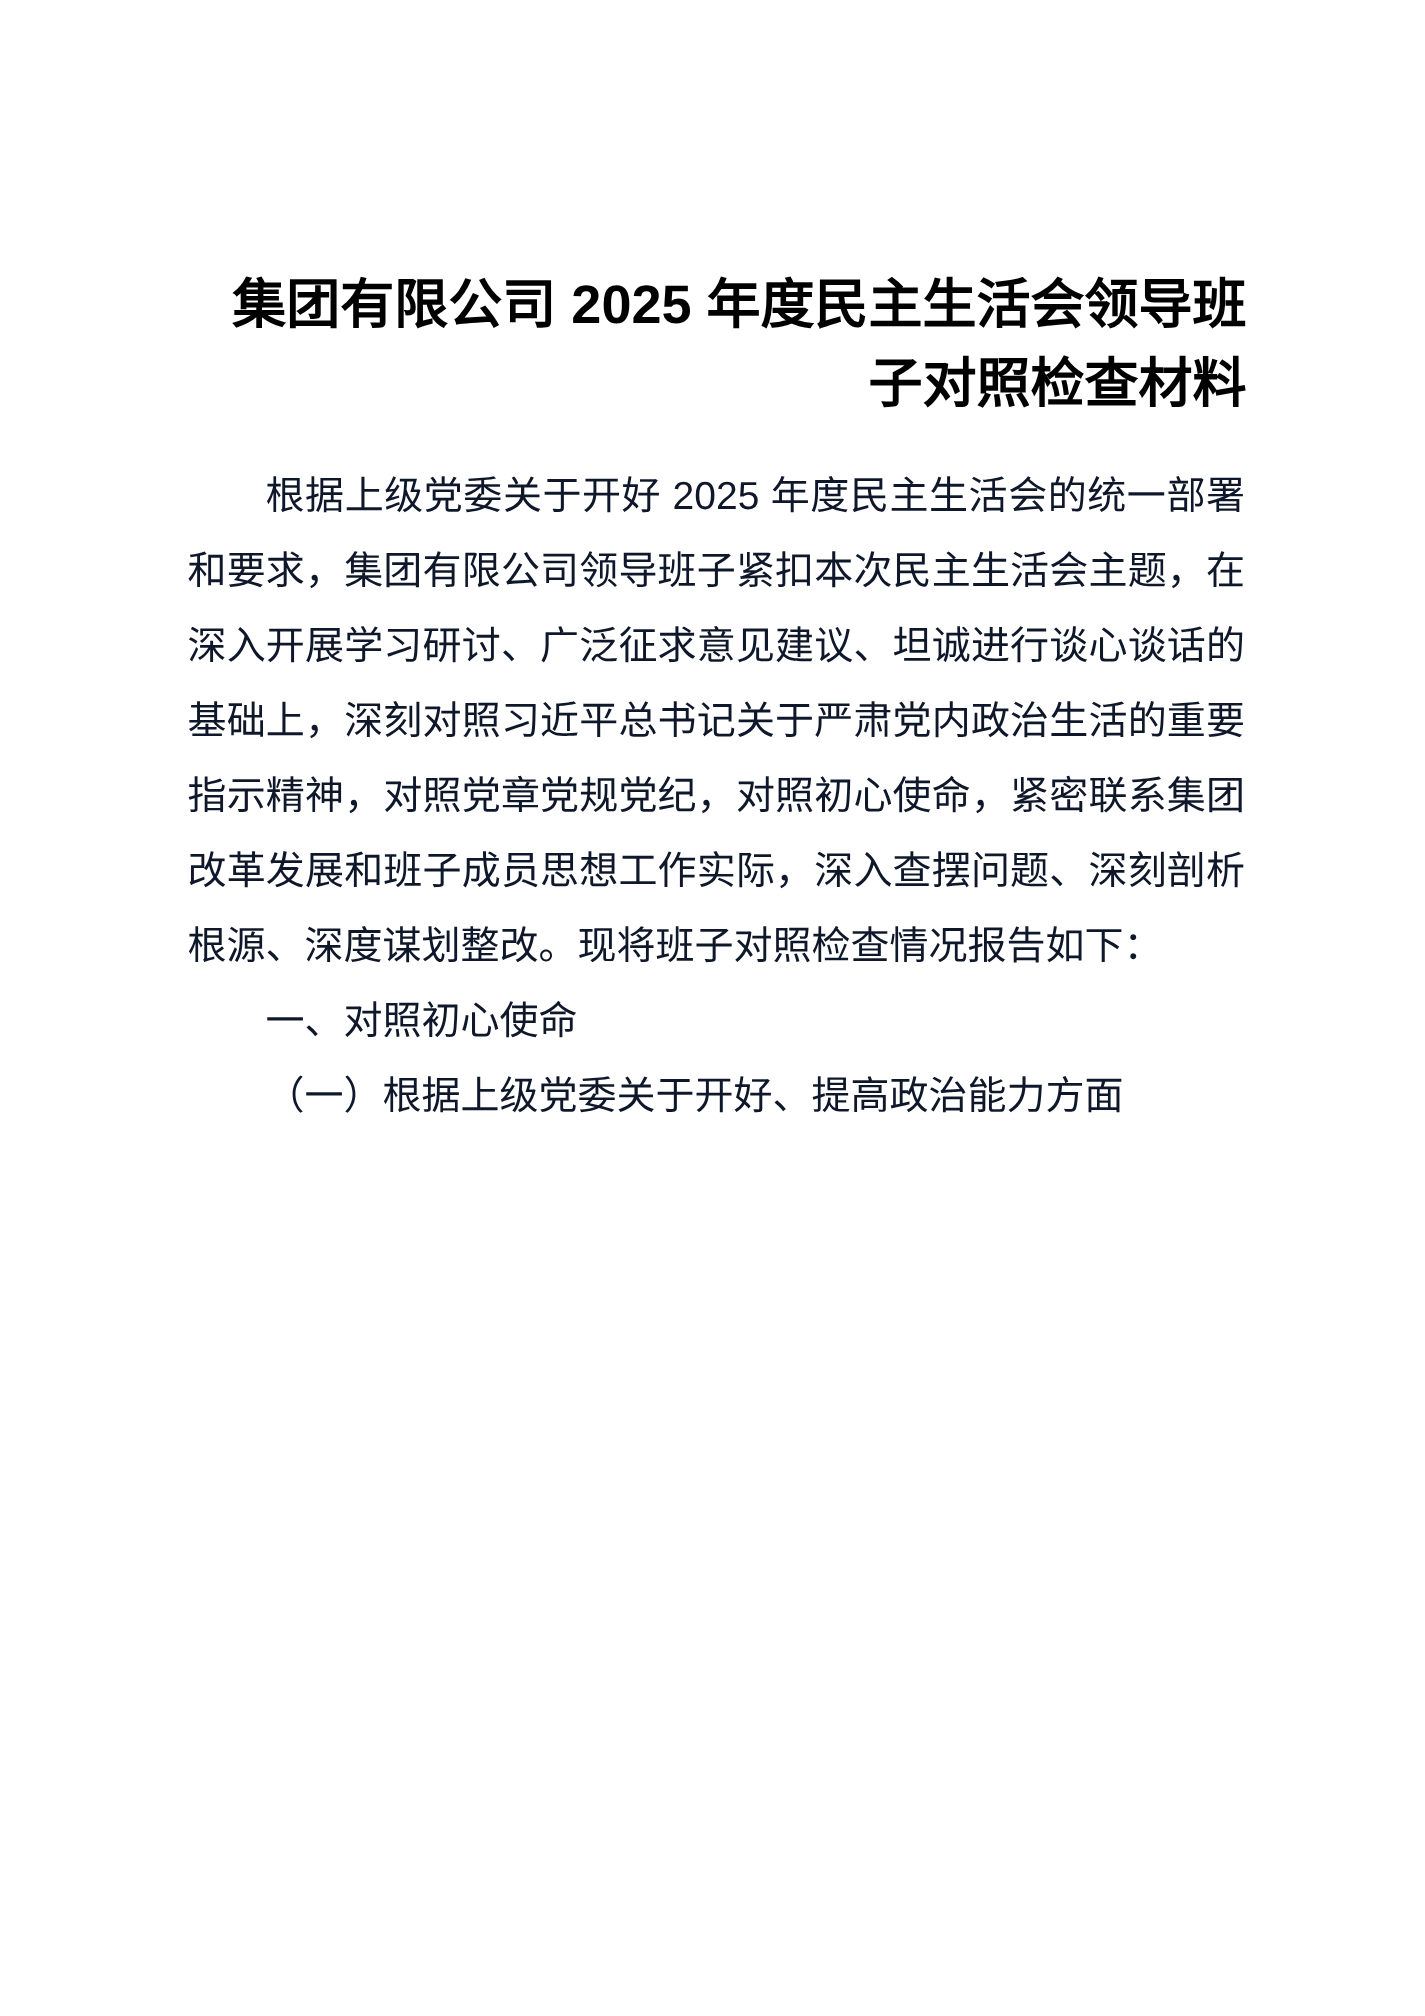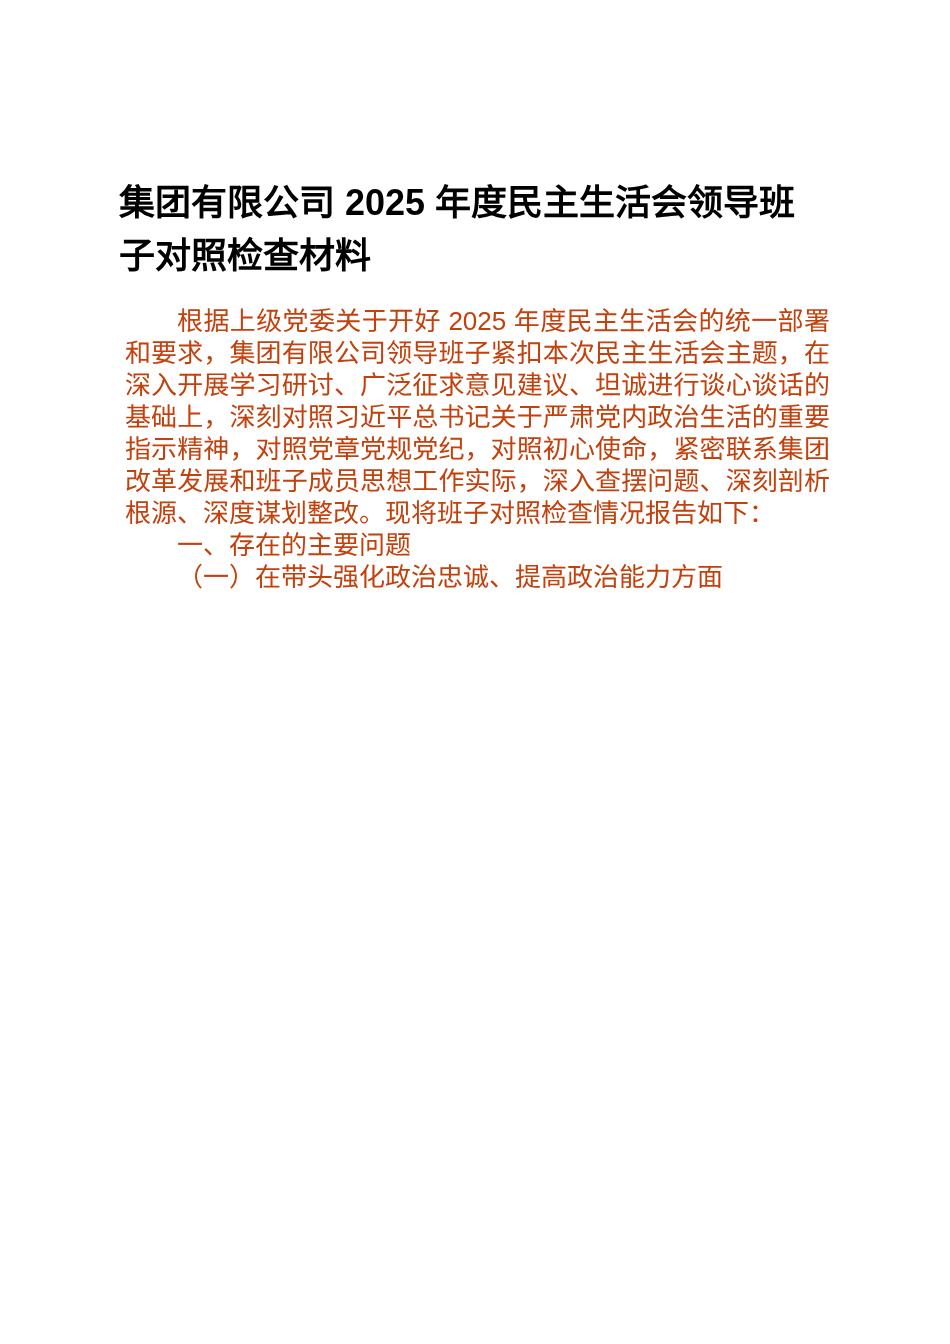--- a/index.html
+++ b/index.html
@@ -13,57 +13,57 @@
     height: 1344px;
     background: #ffffff;
     overflow: hidden;
     font-family: "Liberation Sans", sans-serif;
     color: #000000;
     -webkit-font-smoothing: antialiased;
   }
   .doc-title {
     width: 712px;
     margin: 176px auto 0 auto;
-    text-align: left;
+    text-align: right;
     font-size: 36px;
     line-height: 53px;
     font-weight: 600;
     letter-spacing: 0;
     color: #000000;
   }
   .doc-content {
     width: 705px;
     margin: 23px 0 0 125px;
   }
   .doc-content p {
     margin: 0;
     padding: 0;
     font-size: 26px;
-    line-height: 32px;
+    line-height: 50px;
     text-align: justify;
     text-justify: inter-ideograph;
     text-indent: 2em;
-    color: #c2410c;
+    color: #0f172a;
     word-break: break-all;
   }
   .heading-1, .heading-2 {
     font-weight: 400;
   }
 </style>
 </head>
 <body>
 
 <div class="page">
 
   <h1 class="doc-title">集团有限公司 2025 年度民主生活会领导班子对照检查材料</h1>
 
   <div class="doc-content">
 
     <p class="paragraph">根据上级党委关于开好 2025 年度民主生活会的统一部署和要求，集团有限公司领导班子紧扣本次民主生活会主题，在深入开展学习研讨、广泛征求意见建议、坦诚进行谈心谈话的基础上，深刻对照习近平总书记关于严肃党内政治生活的重要指示精神，对照党章党规党纪，对照初心使命，紧密联系集团改革发展和班子成员思想工作实际，深入查摆问题、深刻剖析根源、深度谋划整改。现将班子对照检查情况报告如下：</p>
 
-    <p class="heading-1">一、存在的主要问题</p>
+    <p class="heading-1">一、对照初心使命</p>
 
-    <p class="heading-2">（一）在带头强化政治忠诚、提高政治能力方面</p>
+    <p class="heading-2">（一）根据上级党委关于开好、提高政治能力方面</p>
 
 
   </div>
 
 </div>
 
 </body></html>

